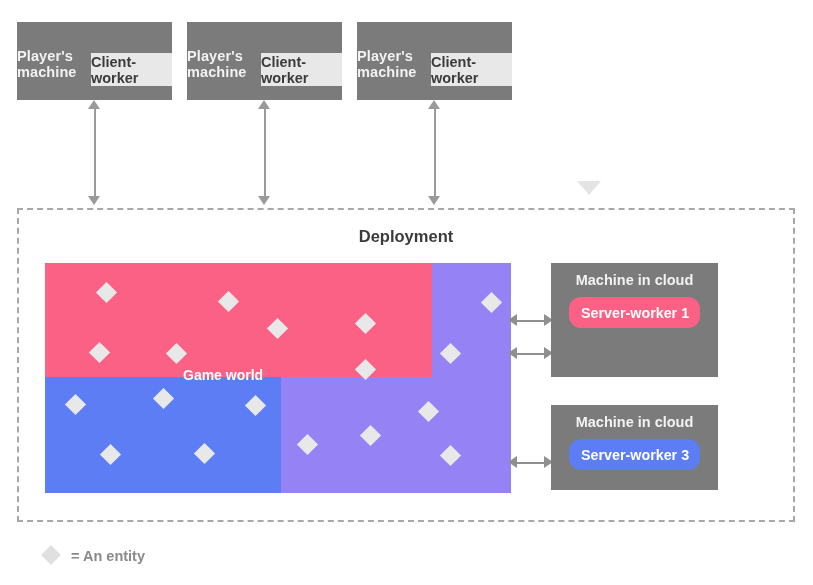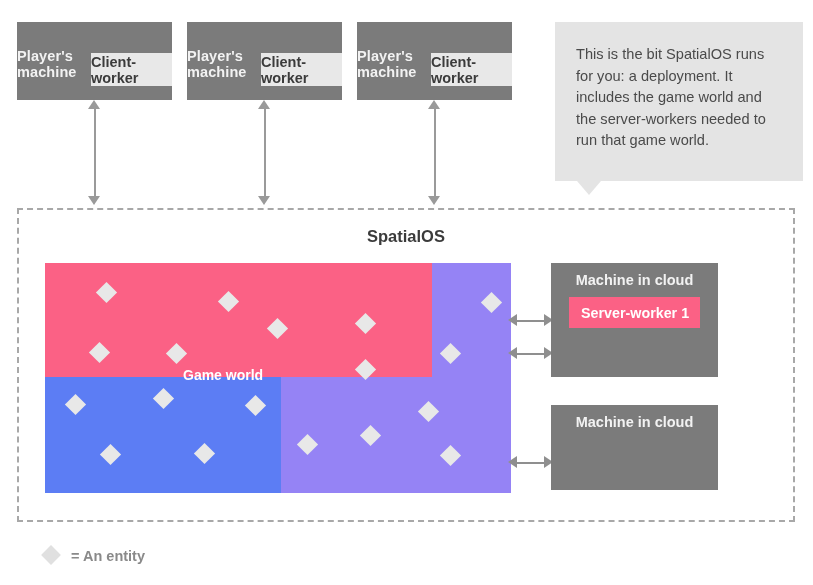--- a/index.html
+++ b/index.html
@@ -182,20 +182,21 @@
   }
   .server-worker {
     width: 131px;
     height: 31px;
     display: flex;
     align-items: center;
     padding-left: 12px;
     color: #ffffff;
     font-size: 14.3px;
     font-weight: bold;
+    border-radius: 12px;
   }
   .sw-list { margin-top: 9px; }
 
   
   #legend {
     position: absolute;
     left: 44px;
     top: 548px;
     display: flex;
   }
@@ -239,27 +240,24 @@
     <div class="head-up"></div>
       <div class="shaft"></div>
       <div class="head-dn"></div>
   </div>
   <div class="v-arrow" style="left:428px;top:100px;height:105px">
     <div class="head-up"></div>
       <div class="shaft"></div>
       <div class="head-dn"></div>
   </div>
 
-  <div id="callout">
-    <p>This is the bit SpatialOS runs for you: a deployment. It includes the game world and the server-workers needed to run that game world.</p>
-  </div>
   <div id="callout-tail"></div>
 
   <div id="deployment">
-    <div id="deployment-title">SpatialOS</div>
+    <div id="deployment-title">Deployment</div>
   </div>
 
   <div id="gameworld">
     <div class="region" id="region-pink" style="left:0px;top:0px;width:387px;height:114px"></div>
     <div class="region" id="region-purple" style="left:387px;top:0px;width:79px;height:114px"></div>
     <div class="region" style="background:#9583f5;left:236px;top:114px;width:230px;height:116px"></div>
     <div class="region" style="background:#5c7df4;left:0px;top:114px;width:236px;height:116px"></div>
   </div>
 
   <div class="entity" style="left:99px;top:285px"></div>
@@ -301,20 +299,23 @@
 
   <div class="cloud-machine" style="left:551px;top:263px;width:167px;height:114px">
     <div class="cm-title">Machine in cloud</div>
     <div class="sw-list">
       <div class="server-worker" style="background:#fb6185">Server-worker 1</div>
     </div>
   </div>
 
   <div class="cloud-machine" style="left:551px;top:405px;width:167px;height:85px">
     <div class="cm-title">Machine in cloud</div>
+    <div class="sw-list">
+      <div class="server-worker" style="background:#5c7df4">Server-worker 3</div>
+    </div>
   </div>
 
   <div id="legend">
     <div id="legend-diamond"></div>
     <div id="legend-text">=  An entity</div>
   </div>
 
 </div>
 
 </body></html>

